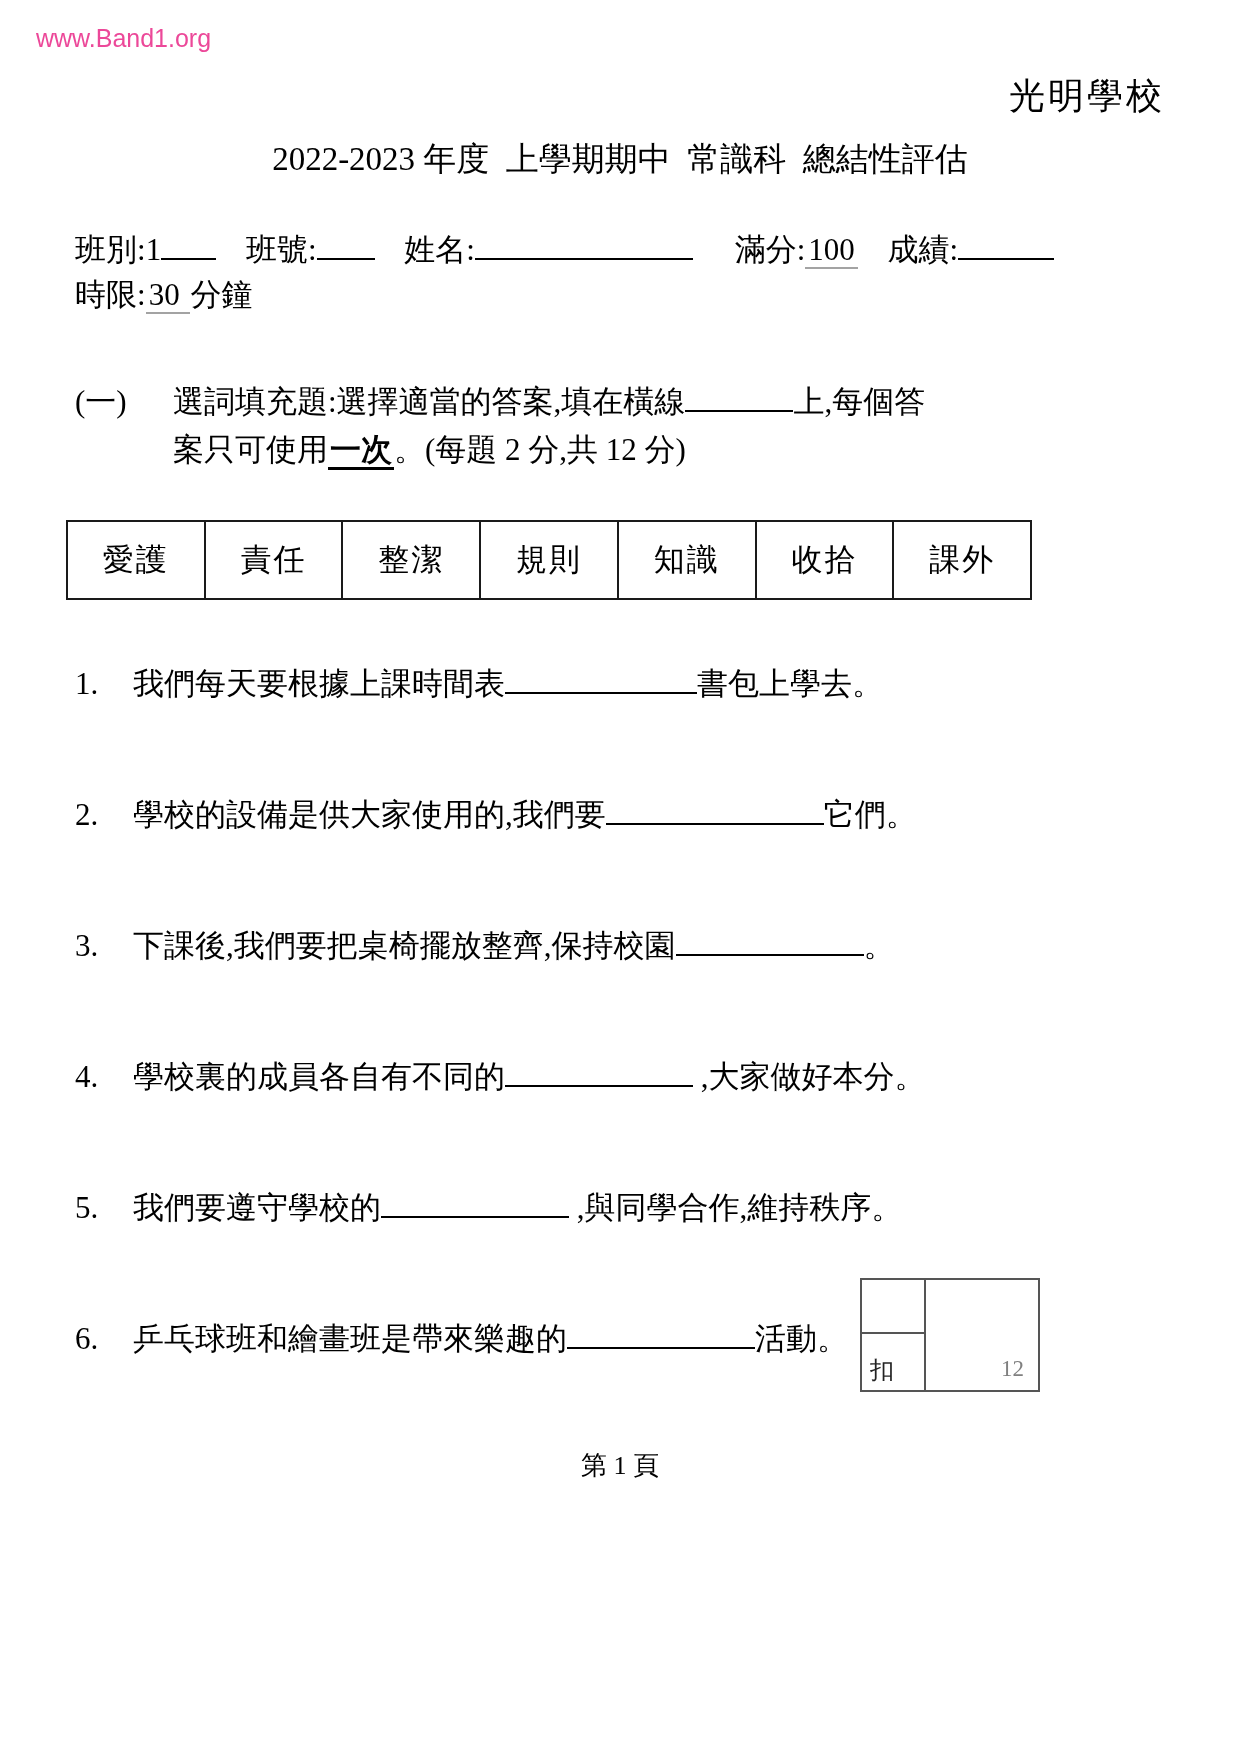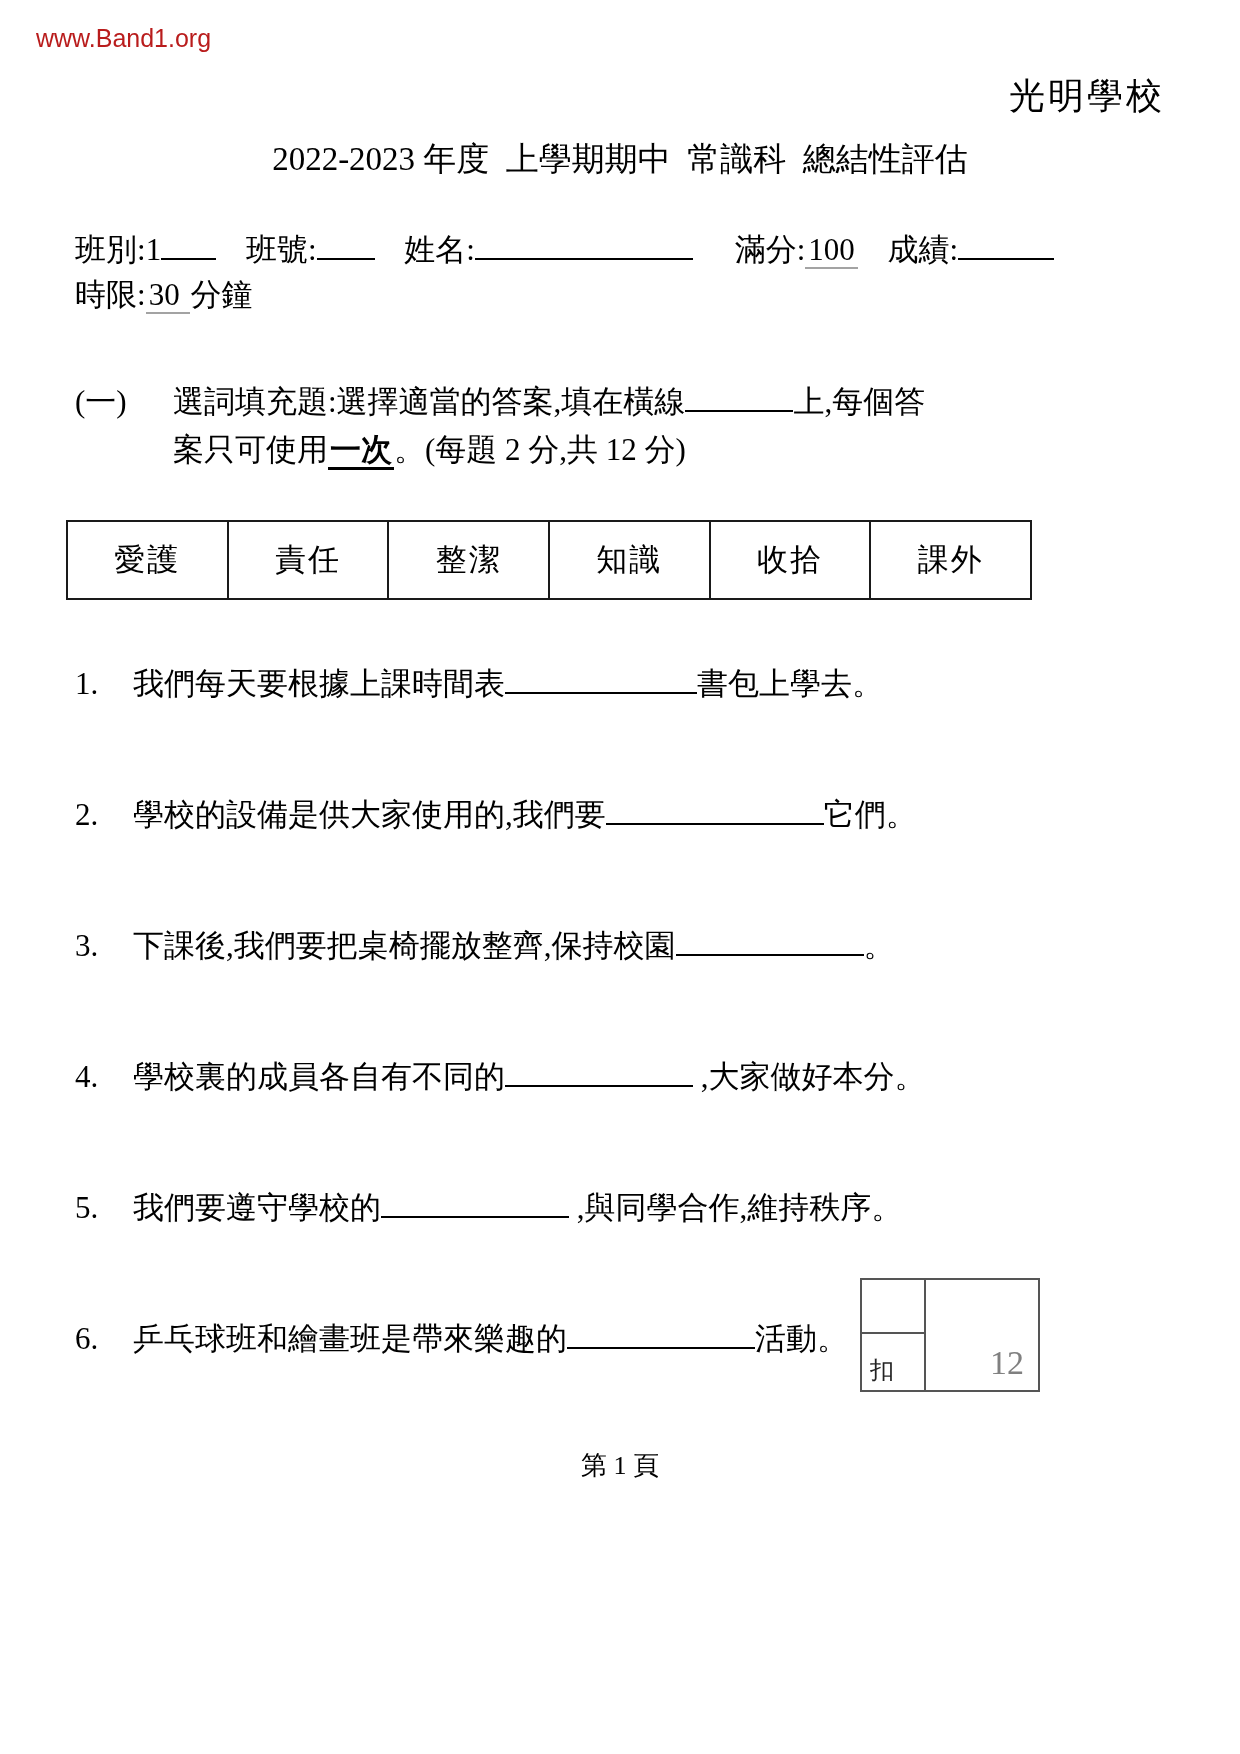--- a/index.html
+++ b/index.html
@@ -13,21 +13,21 @@
     font-family: "Liberation Serif", "DejaVu Serif", serif;
     color: #000000;
     overflow: hidden;
   }
   .watermark {
     position: absolute;
     left: 36px;
     top: 24px;
     font-family: "Liberation Sans", "DejaVu Sans", sans-serif;
     font-size: 25px;
-    color: #b91c1c;
+    color: #ec4899;
   }
   .content { padding: 0 75px; }
   .title {
     margin-top: 72px;
     text-align: right;
     font-size: 36px;
     letter-spacing: 3px;
   }
   .subtitle {
     margin-top: 16px;
@@ -119,21 +119,21 @@
     padding: 0 6px 4px 8px;
     font-size: 24px;
     color: #222;
   }
   .sb-right {
     flex: 1;
     display: flex;
     align-items: flex-end;
     justify-content: flex-end;
     padding: 0 14px 8px 0;
-    font-size: 34px;
+    font-size: 23px;
     color: #808080;
   }
   .footer {
     position: absolute;
     left: 0;
     top: 1448px;
     width: 100%;
     text-align: center;
     font-size: 26px;
     white-space: pre-wrap;
@@ -167,20 +167,21 @@
     <div class="section">
       <span class="section-num">(一)</span>
       <span class="section-body"><span>選詞填充題:選擇適當的答案,填在橫線</span><span class="blank" style="width:108px"></span><span>上,每個答
 案只可使用</span><span class="bold-once">一次</span><span>。(每題 2 分,共 12 分)</span></span>
     </div>
 
     <div class="word-bank">
       <div class="cell">愛護</div>
       <div class="cell">責任</div>
       <div class="cell">整潔</div>
+      <div class="cell">規則</div>
       <div class="cell">知識</div>
       <div class="cell">收拾</div>
       <div class="cell">課外</div>
     </div>
 
     <div class="question first">
       <span class="qnum">1.</span>
       <span class="qtext"><span>我們每天要根據上課時間表</span><span class="blank" style="width:192px"></span><span>書包上學去。</span></span>
     </div>
 

